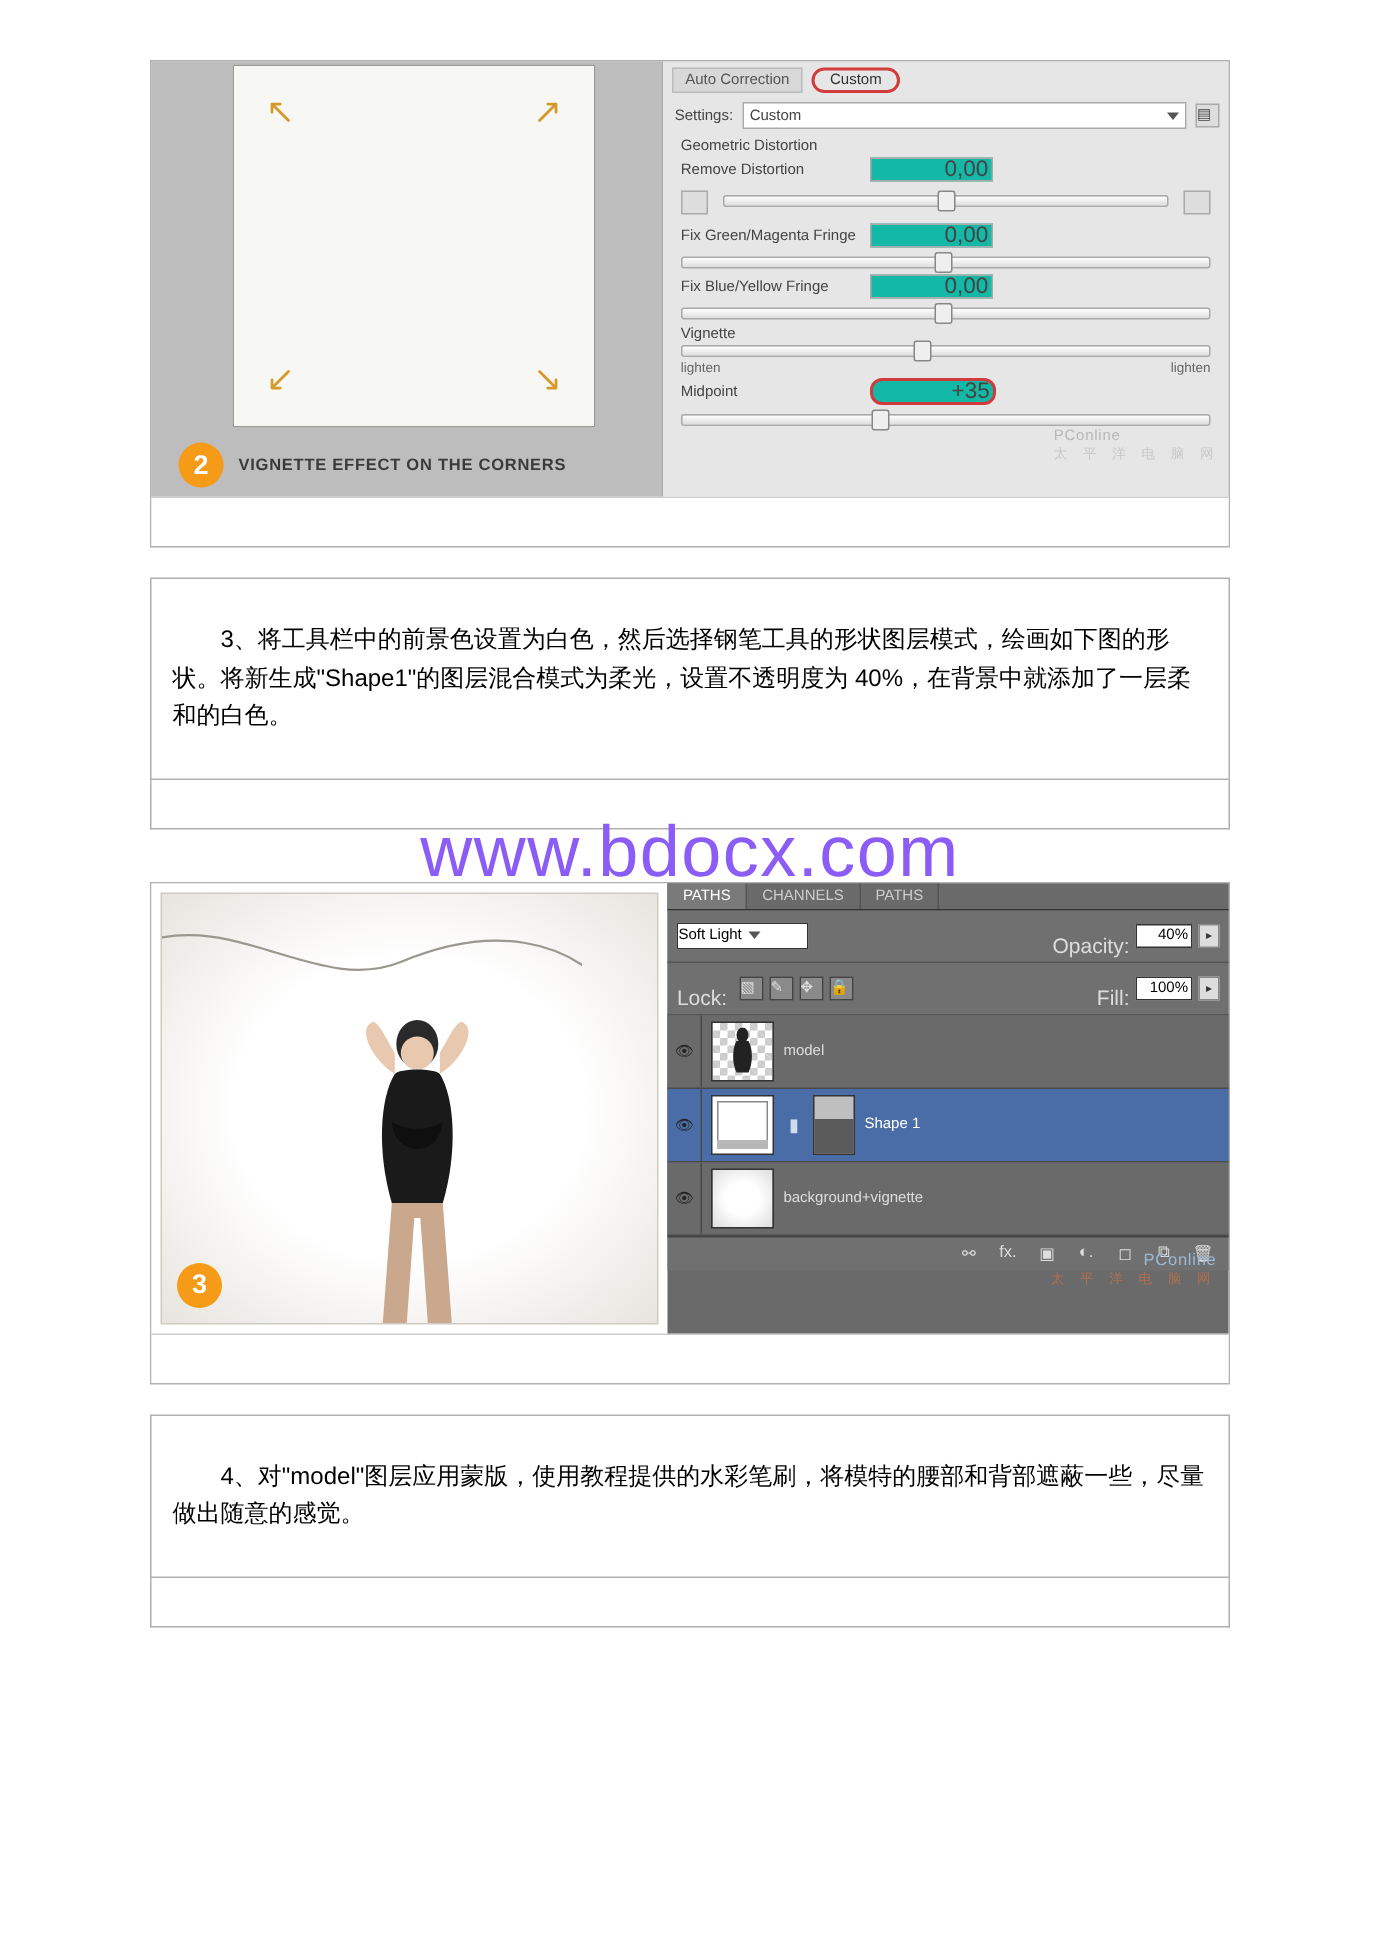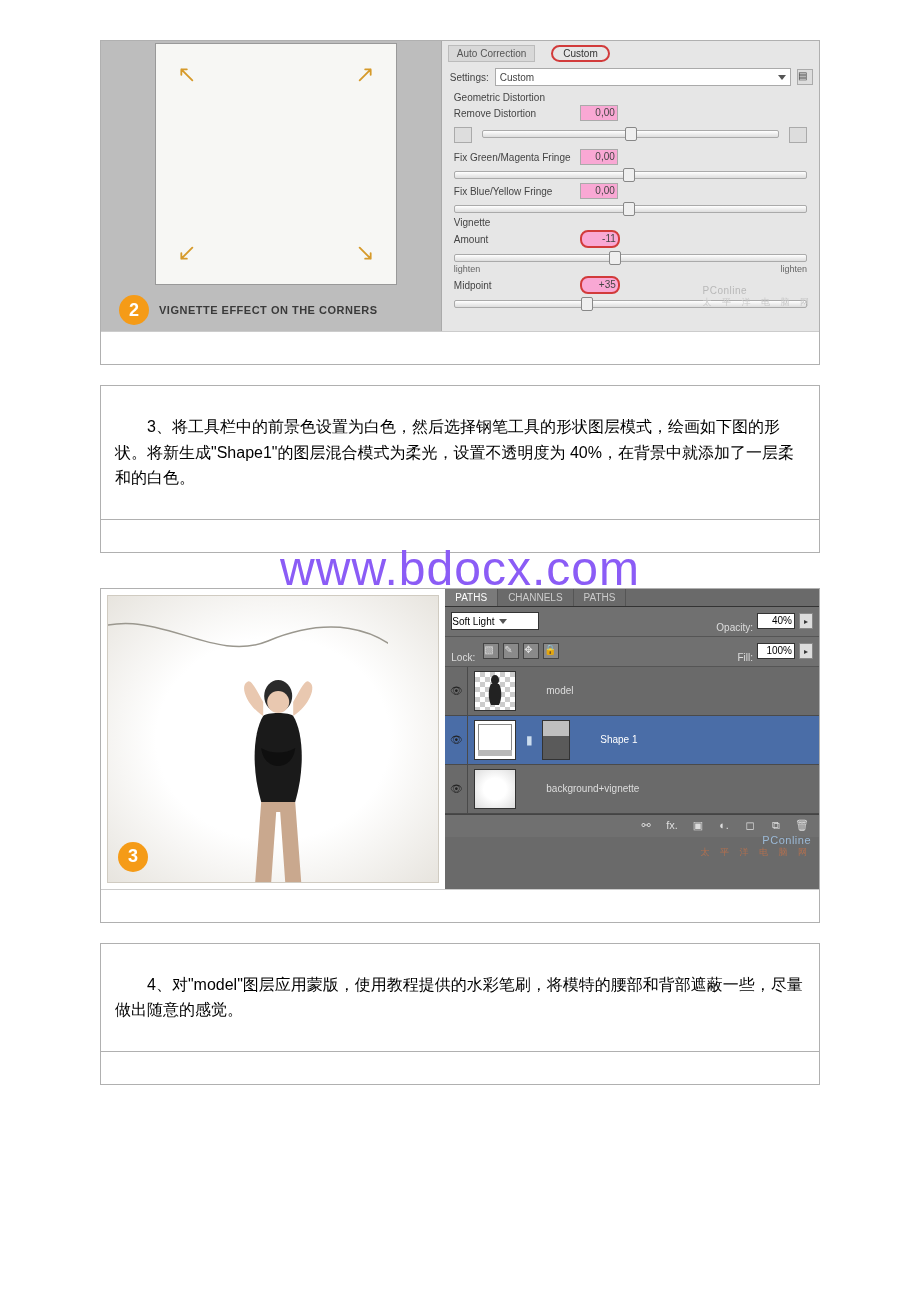--- a/index.html
+++ b/index.html
@@ -87,21 +87,21 @@
     background: #e6e6e6;
     font-family: Tahoma, Arial, sans-serif;
     font-size: 10px;
     color: #444;
     padding: 4px 6px 6px 6px;
     position: relative;
     border-left: 1px solid #aaa;
   }
   .tabbar {
     display: flex;
-    gap: 16px;
+    gap: 6px;
     align-items: flex-end;
     margin-bottom: 6px;
   }
   .tab {
     padding: 2px 8px;
     background: #d8d8d8;
     border: 1px solid #bbb;
     font-size: 10px;
     color: #555;
   }
@@ -146,26 +146,27 @@
     gap: 4px;
     margin: 2px 0 6px 6px;
   }
   .slider-label {
     flex: 0 0 122px;
     font-size: 10px;
   }
   .slider-value {
     width: 34px;
     height: 14px;
-    background: #f9a8d4;
+    background: #14b8a6;
     border: 1px solid #aaa;
-    font-size: 10px;
+    font-size: 15px;
     text-align: right;
     padding-right: 2px;
     line-height: 14px;
+    padding-left: 44px;
   }
   .slider-value.circled {
     border: 2px solid #d23b3b;
     border-radius: 8px;
   }
   .slider-track {
     height: 6px;
     background: linear-gradient(#fff,#ddd);
     border: 1px solid #aaa;
     border-radius: 2px;
@@ -316,21 +317,21 @@
     background: #fff;
     color: #000;
     font-size: 10px;
     height: 16px;
     padding: 0 0;
     display: flex;
     align-items: center;
     border: 1px solid #333;
   }
   .panel-label {
-    font-size: 10px;
+    font-size: 14px;
     color: #ddd;
     margin-top: 12px;
   }
   .panel-num {
     width: 34px;
     background: #fff;
     color: #000;
     border: 1px solid #333;
     font-size: 10px;
     text-align: right;
@@ -410,21 +411,20 @@
     height: 38px;
     margin-right: 6px;
     display: flex;
     align-items: center;
     justify-content: center;
     color: #cde;
     font-size: 12px;
   }
   .layer .lname {
     font-size: 10px;
-    margin-left: 24px;
   }
   .panel-footer {
     display: flex;
     justify-content: flex-end;
     gap: 8px;
     padding: 4px 8px;
     border-top: 1px solid #444;
     background: #707070;
   }
   .panel-footer .fi {
@@ -536,24 +536,20 @@
 
         <div class="slider-row">
           <span class="slider-label">Fix Blue/Yellow Fringe</span>
           <span class="slider-value">0,00</span>
         </div>
         <div class="slider-track">
             <div class="slider-thumb" style="left:48%"></div>
           </div>
 
         <div class="section-heading">Vignette</div>
-        <div class="slider-row">
-          <span class="slider-label">Amount</span>
-          <span class="slider-value circled">-11</span>
-        </div>
         <div class="slider-track">
             <div class="slider-thumb" style="left:44%"></div>
           </div>
         <div class="slider-text-under">
           <span>lighten</span>
           <span>lighten</span>
         </div>
 
         <div class="slider-row">
           <span class="slider-label">Midpoint</span>

